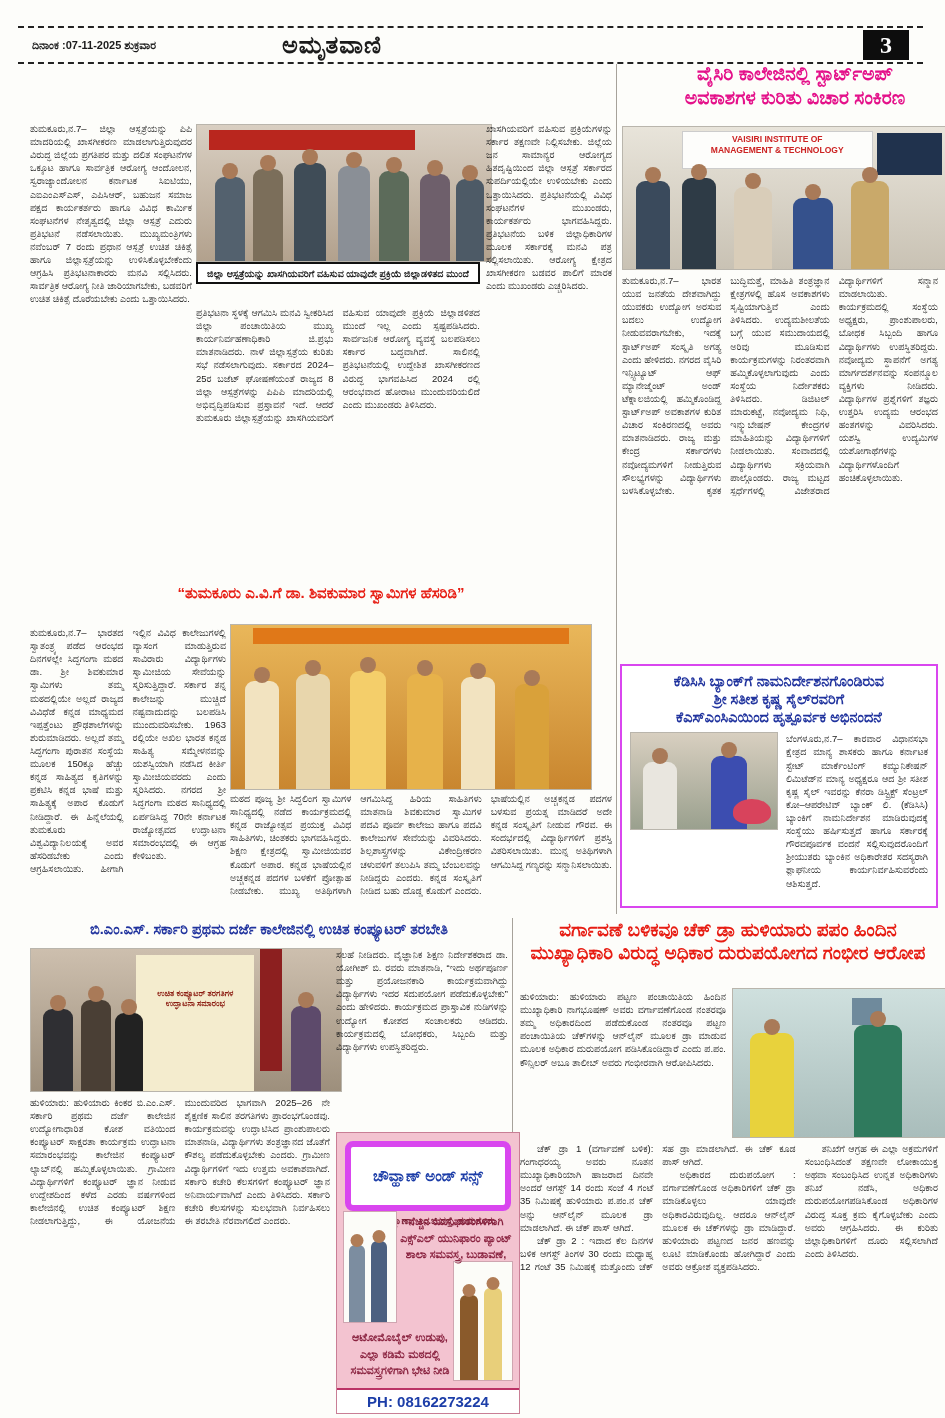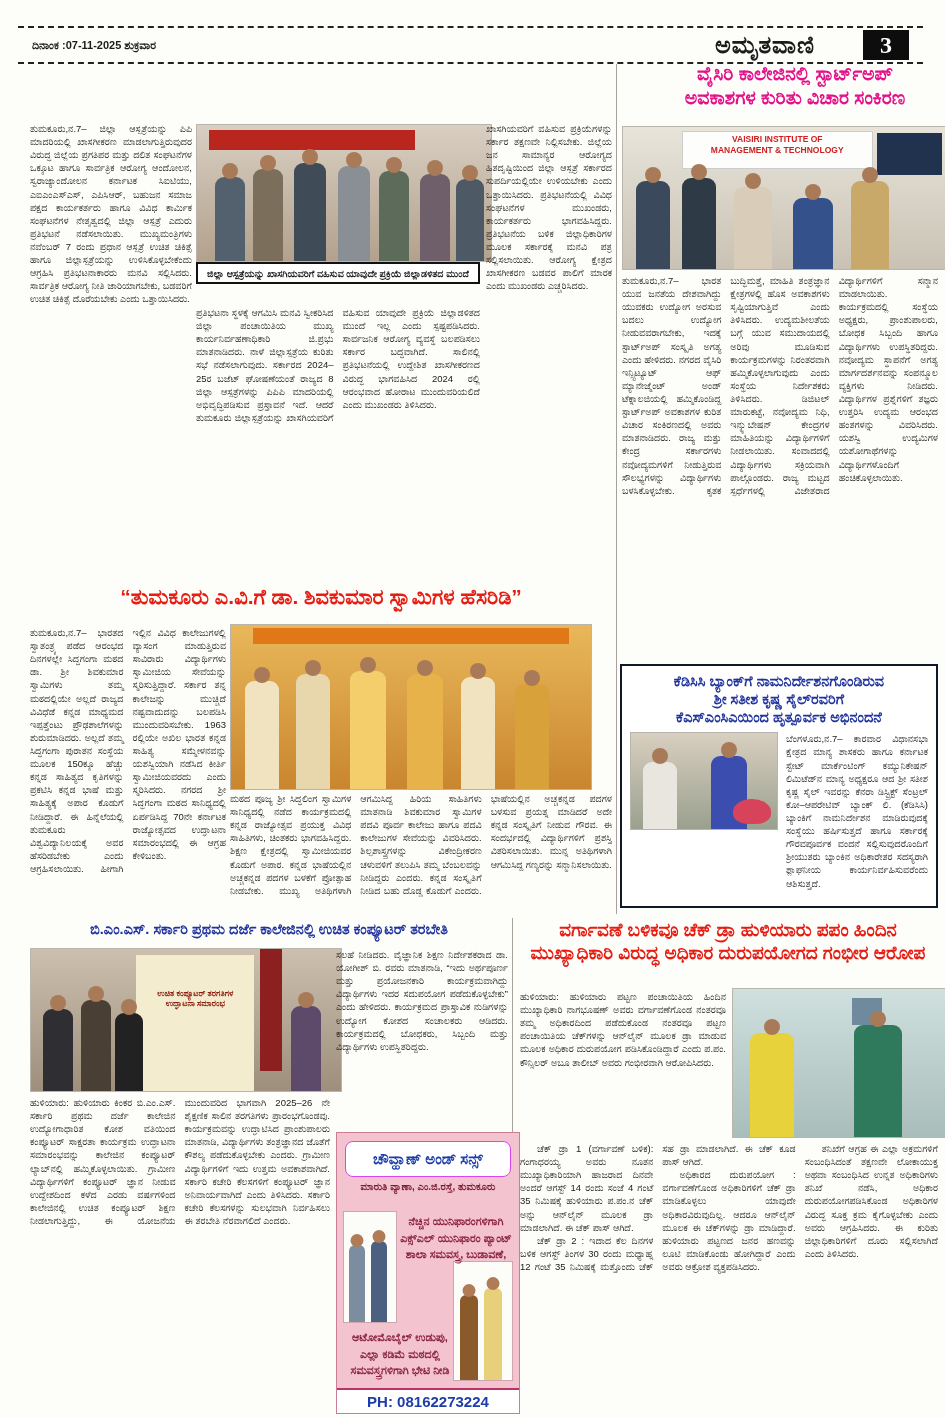--- a/index.html
+++ b/index.html
@@ -1,27 +1,27 @@
 <!DOCTYPE html>
 <html><head>
 <meta charset="utf-8">
 <style>
   html,body{margin:0;padding:0;background:#e8e8e4;}
   .page{
     position:relative; width:945px; height:1418px; margin:0 auto;
     background:#fdfdfa; overflow:hidden;
     font-family:"Liberation Sans", sans-serif; color:#1b1b1b;
   }
-  .abs{position:absolute;gap:48px;}
+  .abs{position:absolute;}
   
   .hdr{left:18px; top:26px; width:905px; height:34px;
        border-top:2px dashed #222; border-bottom:2px dashed #222;
        display:flex; align-items:center;}
   .hdr-date{font-size:11px; font-weight:bold; padding-left:14px; width:250px;}
-  .hdr-title{flex:1; text-align:right; font-size:24px; font-weight:bold; letter-spacing:1px;}
+  .hdr-title{flex:1; text-align:left; font-size:24px; font-weight:bold; letter-spacing:1px;}
   .hdr-pgbox{width:46px; height:30px; background:#0d0d0d; color:#fff; font-size:24px;
        font-weight:bold; text-align:center; line-height:30px; margin-right:14px;
        font-family:"Liberation Serif", serif;}
   
   .hl{font-weight:bold; text-align:center; line-height:1.25;}
   .hl-blue{color:#20339e;}
   .hl-pink{color:#e4118a;}
   .hl-red{color:#e71d13;}
   
   .bt{font-size:9.5px; line-height:1.38; text-align:justify; overflow:hidden; color:#202020;}
@@ -32,27 +32,27 @@
   
   .photo{overflow:hidden; border:1px solid #b9b5ac; background:linear-gradient(#cfd6d8,#aab3b6);padding-left:10px;}
   .person{position:absolute; bottom:0; border-radius:9px 9px 0 0;}
   .person::before{content:""; position:absolute; top:-14px; left:50%; transform:translateX(-50%);
      width:16px; height:16px; border-radius:50%; background:#a97a58;}
   .banner{position:absolute; text-align:center; font-weight:bold; overflow:hidden;}
   
   .capbox{border:2px solid #111; background:#fff; font-size:9.5px; font-weight:bold;
      text-align:center; line-height:1.45; padding:3px 6px; box-sizing:border-box; overflow:hidden;}
   
-  .kbox{border:2px solid #0f172a; background:#fff; box-sizing:border-box; padding:6px 8px; overflow:hidden;}
+  .kbox{border:2px solid #d946ef; background:#fff; box-sizing:border-box; padding:6px 8px; overflow:hidden;}
   
   .vline{width:1px; background:#a6a29a;}
   
   .ad{background:#f3c3d0; border:1px solid #c97e95; box-sizing:border-box; overflow:hidden; text-align:center;}
   .ad-title{background:#fff; margin:8px 8px 4px; border-radius:8px; color:#1d3ea8;
-      font-weight:bold; font-size:15px; padding:8px 2px; border:1px solid #d946ef;}
+      font-weight:bold; font-size:15px; padding:20px 2px; border:6px solid #d946ef;}
   .ad-addr{color:#7a1f36; font-weight:bold; font-size:10px; margin:2px 6px 6px;}
   .ad-line{color:#8a2340; font-weight:bold; font-size:11px; line-height:1.5;}
   .ad-phone{background:#fff; border-top:2px solid #b36; color:#1d3ea8; font-weight:bold;
       font-size:15px; padding:3px 0; position:absolute; bottom:0; left:0; right:0;}
   .ad-kid{position:absolute; background:#fcfcf8; border:1px solid #cfa5b0;}
   .kidshape{position:absolute; bottom:0; border-radius:6px 6px 0 0;}
   .kidshape::before{content:""; position:absolute; top:-11px; left:50%; transform:translateX(-50%);
       width:13px; height:13px; border-radius:50%; background:#b07c56;}
 </style>
 </head>
@@ -102,21 +102,21 @@
     <div class="banner" style="right:2%; top:4%; width:20%; height:30%; background:#20324d;"></div>
     <div class="person" style="left:4%; width:34px; height:62%; background:#3a4a5c;"></div>
     <div class="person" style="left:18%; width:34px; height:64%; background:#2e3b46;"></div>
     <div class="person" style="left:34%; width:38px; height:58%; background:#d9cdb9;"></div>
     <div class="person" style="left:52%; width:40px; height:50%; background:#35518c;"></div>
     <div class="person" style="left:70%; width:38px; height:62%; background:#c9a96a;"></div>
   </div>
 
   <div class="abs bt cols3" style="left:622px; top:274px; width:316px; height:384px;">ತುಮಕೂರು,ನ.7– ಭಾರತ ಯುವ ಜನತೆಯ ದೇಶವಾಗಿದ್ದು ಯುವಕರು ಉದ್ಯೋಗ ಅರಸುವ ಬದಲು ಉದ್ಯೋಗ ನೀಡುವವರಾಗಬೇಕು, ಇದಕ್ಕೆ ಸ್ಟಾರ್ಟ್‌ಅಪ್ ಸಂಸ್ಕೃತಿ ಅಗತ್ಯ ಎಂದು ಹೇಳಿದರು. ನಗರದ ವೈಸಿರಿ ಇನ್ಸ್ಟಿಟ್ಯೂಟ್ ಆಫ್ ಮ್ಯಾನೇಜ್ಮೆಂಟ್ ಅಂಡ್ ಟೆಕ್ನಾಲಜಿಯಲ್ಲಿ ಹಮ್ಮಿಕೊಂಡಿದ್ದ ಸ್ಟಾರ್ಟ್‌ಅಪ್ ಅವಕಾಶಗಳ ಕುರಿತ ವಿಚಾರ ಸಂಕಿರಣದಲ್ಲಿ ಅವರು ಮಾತನಾಡಿದರು. ರಾಜ್ಯ ಮತ್ತು ಕೇಂದ್ರ ಸರ್ಕಾರಗಳು ನವೋದ್ಯಮಗಳಿಗೆ ನೀಡುತ್ತಿರುವ ಸೌಲಭ್ಯಗಳನ್ನು ವಿದ್ಯಾರ್ಥಿಗಳು ಬಳಸಿಕೊಳ್ಳಬೇಕು. ಕೃತಕ ಬುದ್ಧಿಮತ್ತೆ, ಮಾಹಿತಿ ತಂತ್ರಜ್ಞಾನ ಕ್ಷೇತ್ರಗಳಲ್ಲಿ ಹೊಸ ಅವಕಾಶಗಳು ಸೃಷ್ಟಿಯಾಗುತ್ತಿವೆ ಎಂದು ತಿಳಿಸಿದರು. ಉದ್ಯಮಶೀಲತೆಯ ಬಗ್ಗೆ ಯುವ ಸಮುದಾಯದಲ್ಲಿ ಅರಿವು ಮೂಡಿಸುವ ಕಾರ್ಯಕ್ರಮಗಳನ್ನು ನಿರಂತರವಾಗಿ ಹಮ್ಮಿಕೊಳ್ಳಲಾಗುವುದು ಎಂದು ಸಂಸ್ಥೆಯ ನಿರ್ದೇಶಕರು ತಿಳಿಸಿದರು. ಡಿಜಿಟಲ್ ಮಾರುಕಟ್ಟೆ, ನವೋದ್ಯಮ ನಿಧಿ, ಇನ್ಕ್ಯುಬೇಷನ್ ಕೇಂದ್ರಗಳ ಮಾಹಿತಿಯನ್ನು ವಿದ್ಯಾರ್ಥಿಗಳಿಗೆ ನೀಡಲಾಯಿತು. ಸಂವಾದದಲ್ಲಿ ವಿದ್ಯಾರ್ಥಿಗಳು ಸಕ್ರಿಯವಾಗಿ ಪಾಲ್ಗೊಂಡರು. ರಾಜ್ಯ ಮಟ್ಟದ ಸ್ಪರ್ಧೆಗಳಲ್ಲಿ ವಿಜೇತರಾದ ವಿದ್ಯಾರ್ಥಿಗಳಿಗೆ ಸನ್ಮಾನ ಮಾಡಲಾಯಿತು. ಕಾರ್ಯಕ್ರಮದಲ್ಲಿ ಸಂಸ್ಥೆಯ ಅಧ್ಯಕ್ಷರು, ಪ್ರಾಂಶುಪಾಲರು, ಬೋಧಕ ಸಿಬ್ಬಂದಿ ಹಾಗೂ ವಿದ್ಯಾರ್ಥಿಗಳು ಉಪಸ್ಥಿತರಿದ್ದರು. ನವೋದ್ಯಮ ಸ್ಥಾಪನೆಗೆ ಅಗತ್ಯ ಮಾರ್ಗದರ್ಶನವನ್ನು ಸಂಪನ್ಮೂಲ ವ್ಯಕ್ತಿಗಳು ನೀಡಿದರು. ವಿದ್ಯಾರ್ಥಿಗಳ ಪ್ರಶ್ನೆಗಳಿಗೆ ತಜ್ಞರು ಉತ್ತರಿಸಿ ಉದ್ಯಮ ಆರಂಭದ ಹಂತಗಳನ್ನು ವಿವರಿಸಿದರು. ಯಶಸ್ವಿ ಉದ್ಯಮಿಗಳ ಯಶೋಗಾಥೆಗಳನ್ನು ವಿದ್ಯಾರ್ಥಿಗಳೊಂದಿಗೆ ಹಂಚಿಕೊಳ್ಳಲಾಯಿತು.</div>
 
-  <div class="abs hl hl-red" style="left:30px; top:584px; width:582px; font-size:21px;">“ತುಮಕೂರು ಎ.ವಿ.ಗೆ ಡಾ. ಶಿವಕುಮಾರ ಸ್ವಾಮಿಗಳ ಹೆಸರಿಡಿ”</div>
+  <div class="abs hl hl-red" style="left:30px; top:584px; width:582px; font-size:15px;">“ತುಮಕೂರು ಎ.ವಿ.ಗೆ ಡಾ. ಶಿವಕುಮಾರ ಸ್ವಾಮಿಗಳ ಹೆಸರಿಡಿ”</div>
 
   <div class="abs bt cols2" style="left:30px; top:626px; width:196px; height:314px;">ತುಮಕೂರು,ನ.7– ಭಾರತದ ಸ್ವಾತಂತ್ರ್ಯ ಪಡೆದ ಆರಂಭದ ದಿನಗಳಲ್ಲೇ ಸಿದ್ಧಗಂಗಾ ಮಠದ ಡಾ. ಶ್ರೀ ಶಿವಕುಮಾರ ಸ್ವಾಮಿಗಳು ತಮ್ಮ ಮಠದಲ್ಲಿಯೇ ಅಲ್ಲದೆ ರಾಜ್ಯದ ವಿವಿಧೆಡೆ ಕನ್ನಡ ಮಾಧ್ಯಮದ ಇಪ್ಪತ್ತೆಂಟು ಪ್ರೌಢಶಾಲೆಗಳನ್ನು ಶುರುಮಾಡಿದರು. ಅಲ್ಲದೆ ತಮ್ಮ ಸಿದ್ಧಗಂಗಾ ಪುರಾತನ ಸಂಸ್ಥೆಯ ಮೂಲಕ 150ಕ್ಕೂ ಹೆಚ್ಚು ಕನ್ನಡ ಸಾಹಿತ್ಯದ ಕೃತಿಗಳನ್ನು ಪ್ರಕಟಿಸಿ ಕನ್ನಡ ಭಾಷೆ ಮತ್ತು ಸಾಹಿತ್ಯಕ್ಕೆ ಅಪಾರ ಕೊಡುಗೆ ನೀಡಿದ್ದಾರೆ. ಈ ಹಿನ್ನೆಲೆಯಲ್ಲಿ ತುಮಕೂರು ವಿಶ್ವವಿದ್ಯಾನಿಲಯಕ್ಕೆ ಅವರ ಹೆಸರಿಡಬೇಕು ಎಂದು ಆಗ್ರಹಿಸಲಾಯಿತು. ಹೀಗಾಗಿ ಇಲ್ಲಿನ ವಿವಿಧ ಕಾಲೇಜುಗಳಲ್ಲಿ ವ್ಯಾಸಂಗ ಮಾಡುತ್ತಿರುವ ಸಾವಿರಾರು ವಿದ್ಯಾರ್ಥಿಗಳು ಸ್ವಾಮೀಜಿಯ ಸೇವೆಯನ್ನು ಸ್ಮರಿಸುತ್ತಿದ್ದಾರೆ. ಸರ್ಕಾರ ತನ್ನ ಕಾಲೇಜನ್ನು ಮುಚ್ಚಿದೆ ನಷ್ಟವಾದುದನ್ನು ಬಲಪಡಿಸಿ ಮುಂದುವರಿಸಬೇಕು. 1963 ರಲ್ಲಿಯೇ ಅಖಿಲ ಭಾರತ ಕನ್ನಡ ಸಾಹಿತ್ಯ ಸಮ್ಮೇಳನವನ್ನು ಯಶಸ್ವಿಯಾಗಿ ನಡೆಸಿದ ಕೀರ್ತಿ ಸ್ವಾಮೀಜಿಯವರದು ಎಂದು ಸ್ಮರಿಸಿದರು. ನಗರದ ಶ್ರೀ ಸಿದ್ಧಗಂಗಾ ಮಠದ ಸಾನಿಧ್ಯದಲ್ಲಿ ಏರ್ಪಡಿಸಿದ್ದ 70ನೇ ಕರ್ನಾಟಕ ರಾಜ್ಯೋತ್ಸವದ ಉದ್ಘಾಟನಾ ಸಮಾರಂಭದಲ್ಲಿ ಈ ಆಗ್ರಹ ಕೇಳಿಬಂತು.</div>
 
   <div class="abs photo" style="left:230px; top:624px; width:350px; height:164px; background:linear-gradient(#e9b75a,#c9862f);">
     <div class="banner" style="left:6%; top:2%; width:88%; height:16px; background:#e07818;"></div>
     <div class="person" style="left:4%; width:34px; height:66%; background:#f2e3c0;"></div>
     <div class="person" style="left:18%; width:34px; height:70%; background:#e8d6ac;"></div>
     <div class="person" style="left:33%; width:36px; height:72%; background:#f4ce6a;"></div>
     <div class="person" style="left:49%; width:36px; height:70%; background:#e7b24a;"></div>
     <div class="person" style="left:64%; width:34px; height:68%; background:#f2e3c0;"></div>

